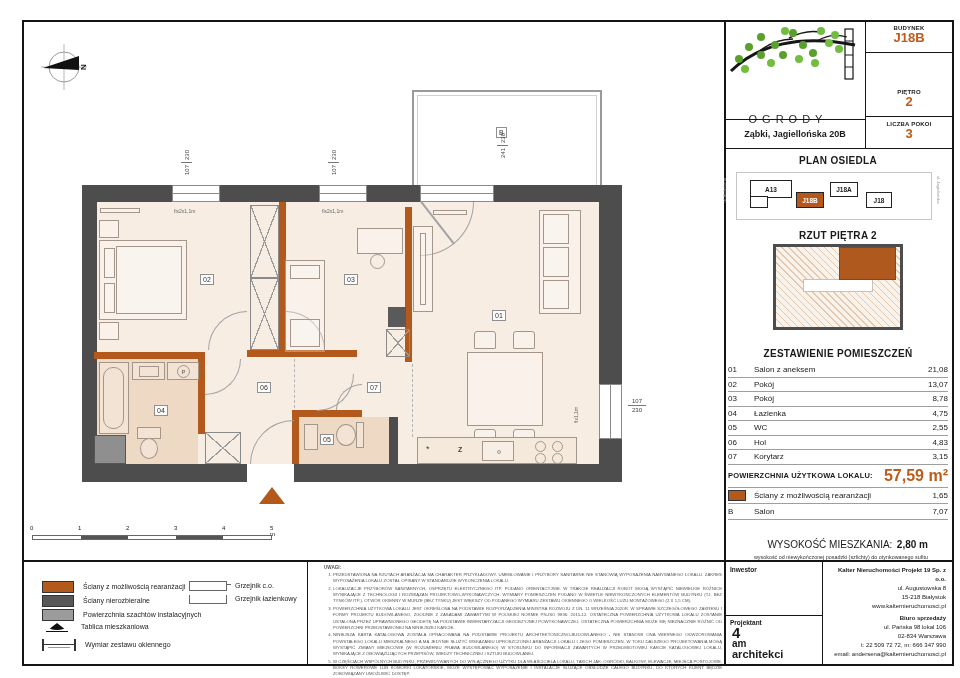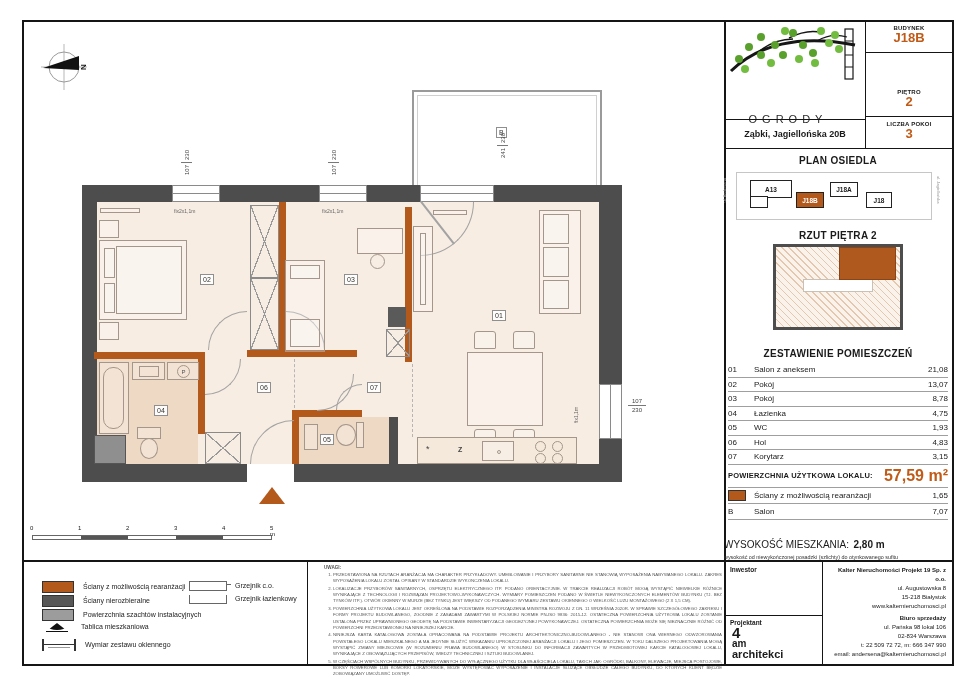--- a/index.html
+++ b/index.html
@@ -304,21 +304,21 @@
           <span class="tarea">8,78</span>
         </div>
     <div class="trow">
           <span class="tno">04</span>
           <span class="tname">Łazienka</span>
           <span class="tarea">4,75</span>
         </div>
     <div class="trow">
           <span class="tno">05</span>
           <span class="tname">WC</span>
-          <span class="tarea">1,93</span>
+          <span class="tarea">2,55</span>
         </div>
     <div class="trow">
           <span class="tno">06</span>
           <span class="tname">Hol</span>
           <span class="tarea">4,83</span>
         </div>
     <div class="trow">
           <span class="tno">07</span>
           <span class="tname">Korytarz</span>
           <span class="tarea">3,15</span>
@@ -332,21 +332,21 @@
       <span class="tname">Ściany z możliwością rearanżacji</span>
       <span class="tarea">1,65</span>
     </div>
     <div class="trow" style="height:15px;">
       <span class="tno">B</span>
       <span class="tname">Salon</span>
       <span class="tarea">7,07</span>
     </div>
   </div>
 
-  <div class="a" style="left:700px;top:512px;width:204px;text-align:left;">
+  <div class="a" style="left:700px;top:512px;width:204px;text-align:right;">
     <span style="font-size:10px;">WYSOKOŚĆ MIESZKANIA:</span>
     <span style="font-size:10px;font-weight:bold;">2,80 m</span>
     <div style="font-size:5.4px;color:#333;margin-top:2px;">wysokość od niewykończonej posadzki (szlichty) do otynkowanego sufitu</div>
   </div>
 
   <div class="a line" style="left:0;top:538px;width:928px;height:1.5px;"></div>
   <div class="a line" style="left:283px;top:538px;width:1px;height:104px;"></div>
 
   <div class="a" style="left:0;top:540px;width:283px;height:102px;">
     <div class="a legrow" style="left:18px;top:19px;"><span style="display:inline-block;width:30px;height:10px;background:#b4591c;border:1px solid #333;vertical-align:middle;margin-right:9px;"></span><span>Ściany z możliwością rearanżacji</span></div>

